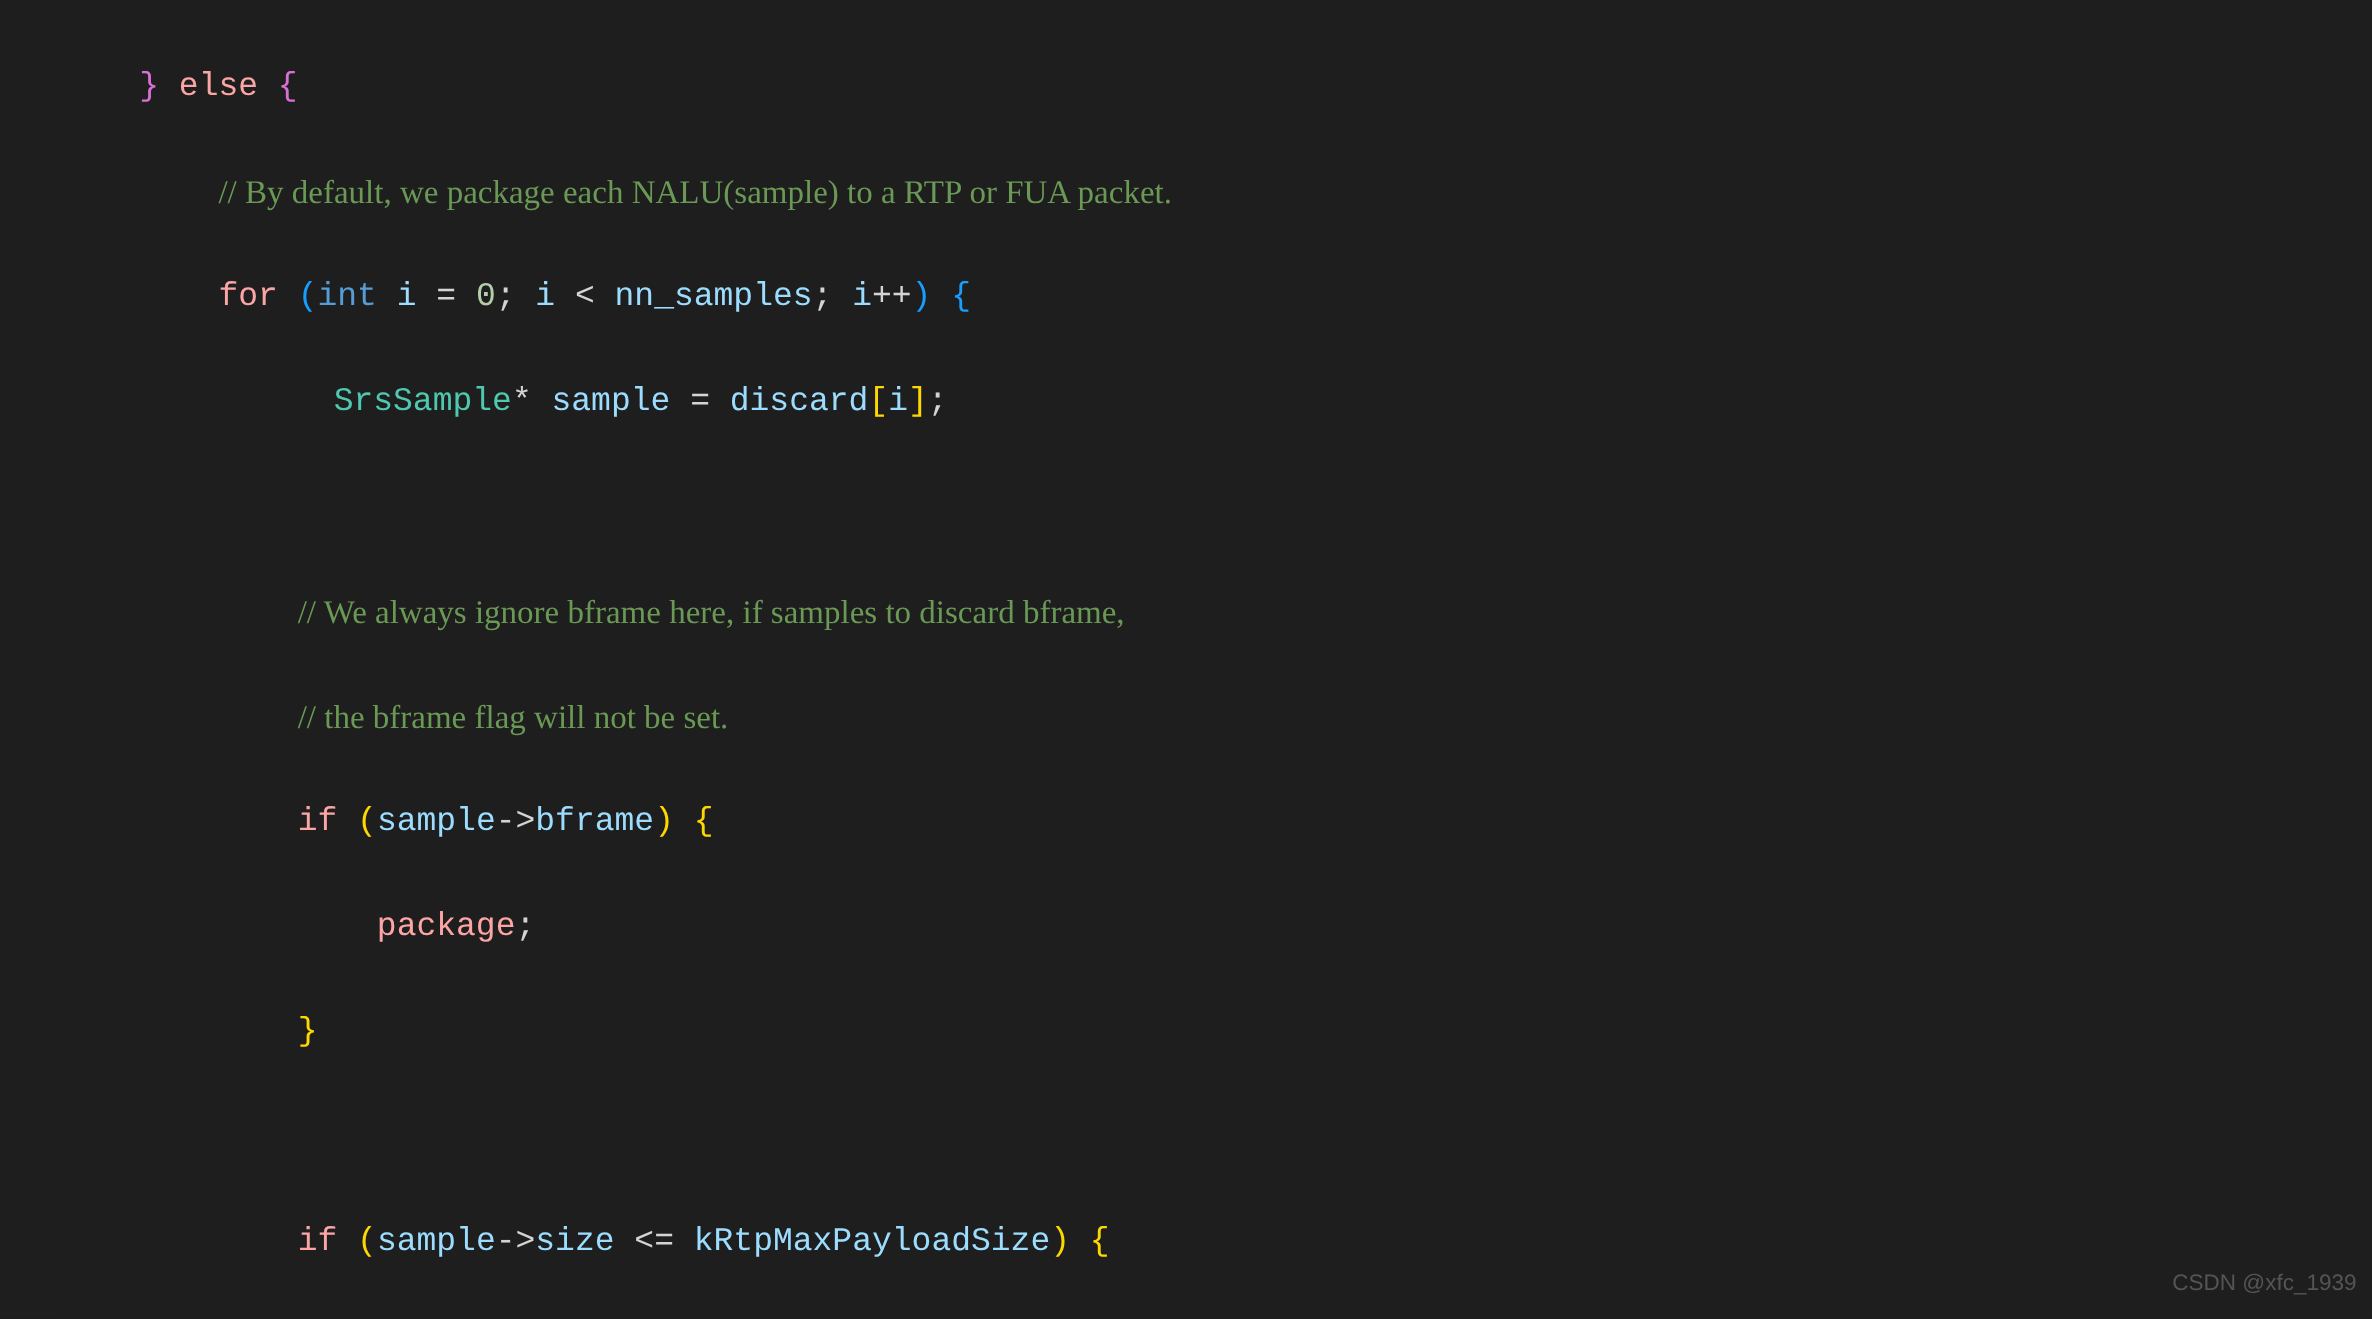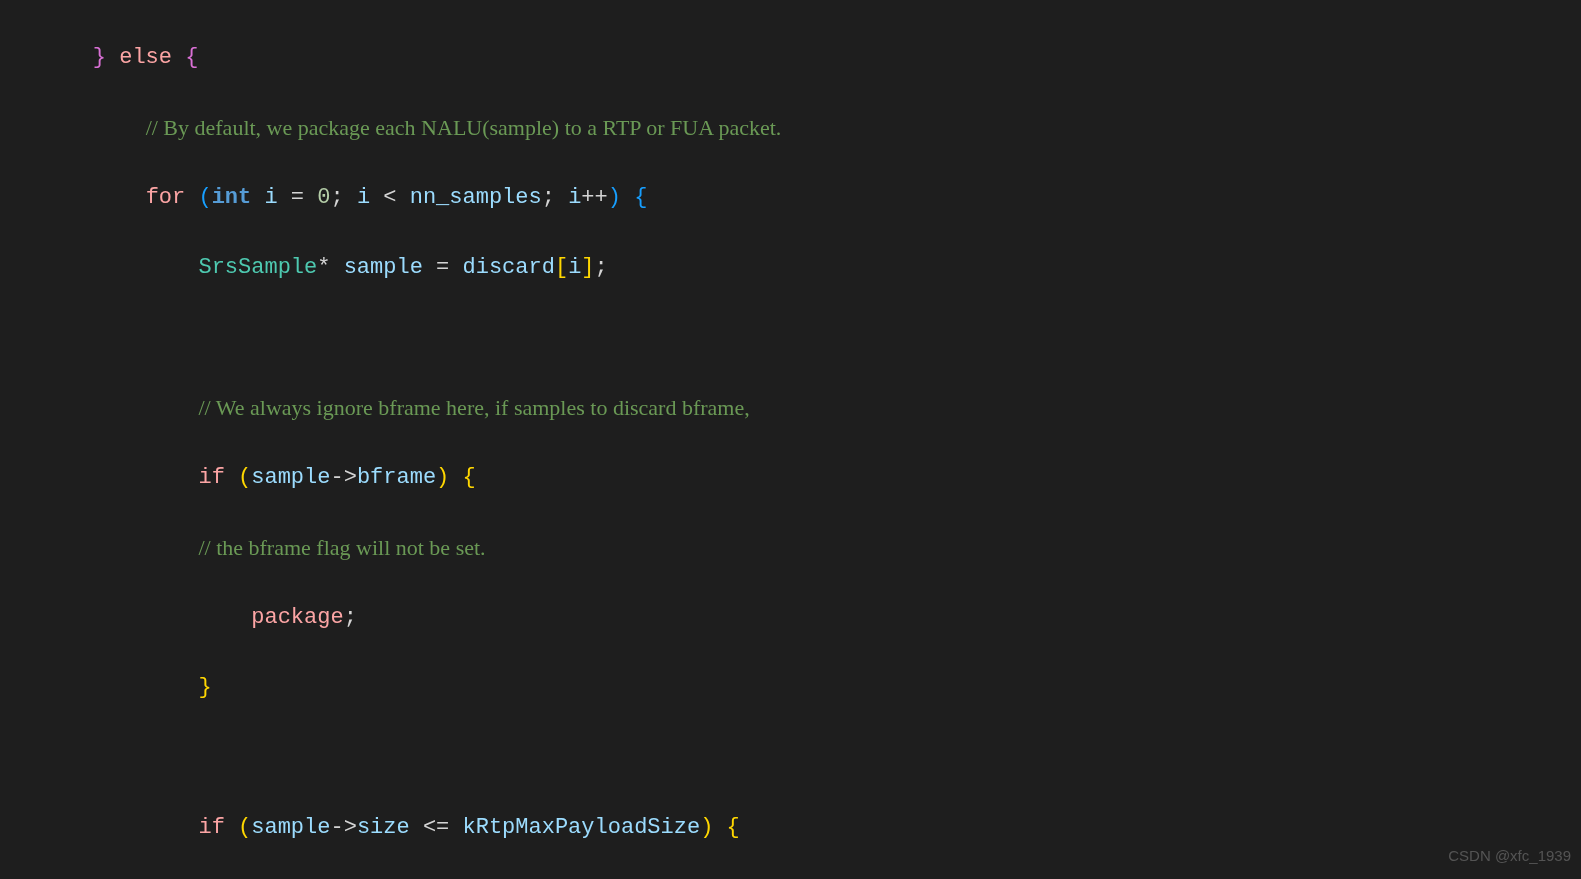--- a/index.html
+++ b/index.html
@@ -36,22 +36,22 @@
     white-space: pre;
     color: #d4d4d4;
   }
   .line {
     height: 35px;
     position: relative;
     white-space: pre;
   }
 
   .tok-keyword   { color: #fca5a5; } 
-  .tok-type      { color: #569cd6; font-weight: bold; } 
-  .tok-classname { color: #4ec9b0; } 
+  .tok-type      { color: #569cd6; } 
+  .tok-classname { color: #4ec9b0; margin-left: 24px; } 
   .tok-ident     { color: #9cdcfe; } 
   .tok-number    { color: #b5cea8; }
   .tok-comment   { color: #6a9955; font-family: Liberation Serif, serif; }
   .tok-punct     { color: #d4d4d4; }
   .tok-paren-y   { color: #ffd700; } 
   .tok-paren-p   { color: #da70d6; } 
   .tok-paren-b   { color: #179fff; }
   .tok-op        { color: #d4d4d4; }
 
   .watermark {
@@ -71,22 +71,22 @@
 <div class="editor">
   <div class="gutter"></div>
 
   <div class="code-area">
 <div class="line">    <span class="tok-paren-p">}</span> <span class="tok-keyword">else</span> <span class="tok-paren-p">{</span></div>
 <div class="line">        <span class="tok-comment">// By default, we package each NALU(sample) to a RTP or FUA packet.</span></div>
 <div class="line">        <span class="tok-keyword">for</span> <span class="tok-paren-b">(</span><span class="tok-type">int</span> <span class="tok-ident">i</span> <span class="tok-op">=</span> <span class="tok-number">0</span><span class="tok-punct">;</span> <span class="tok-ident">i</span> <span class="tok-op">&lt;</span> <span class="tok-ident">nn_samples</span><span class="tok-punct">;</span> <span class="tok-ident">i</span><span class="tok-op">++</span><span class="tok-paren-b">)</span> <span class="tok-paren-b">{</span></div>
 <div class="line">            <span class="tok-classname">SrsSample</span><span class="tok-op">*</span> <span class="tok-ident">sample</span> <span class="tok-op">=</span> <span class="tok-ident">discard</span><span class="tok-paren-y">[</span><span class="tok-ident">i</span><span class="tok-paren-y">]</span><span class="tok-punct">;</span></div>
 <div class="line"></div>
 <div class="line">            <span class="tok-comment">// We always ignore bframe here, if samples to discard bframe,</span></div>
+<div class="line">            <span class="tok-comment">// the bframe flag will not be set.</span></div>
 <div class="line">            <span class="tok-keyword">if</span> <span class="tok-paren-y">(</span><span class="tok-ident">sample</span><span class="tok-op">-&gt;</span><span class="tok-ident">bframe</span><span class="tok-paren-y">)</span> <span class="tok-paren-y">{</span></div>
-<div class="line">            <span class="tok-comment">// the bframe flag will not be set.</span></div>
 <div class="line">                <span class="tok-keyword">package</span><span class="tok-punct">;</span></div>
 <div class="line">            <span class="tok-paren-y">}</span></div>
 <div class="line"></div>
 <div class="line">            <span class="tok-keyword">if</span> <span class="tok-paren-y">(</span><span class="tok-ident">sample</span><span class="tok-op">-&gt;</span><span class="tok-ident">size</span> <span class="tok-op">&lt;=</span> <span class="tok-ident">kRtpMaxPayloadSize</span><span class="tok-paren-y">)</span> <span class="tok-paren-y">{</span></div>
 
 
 
 
 
 

